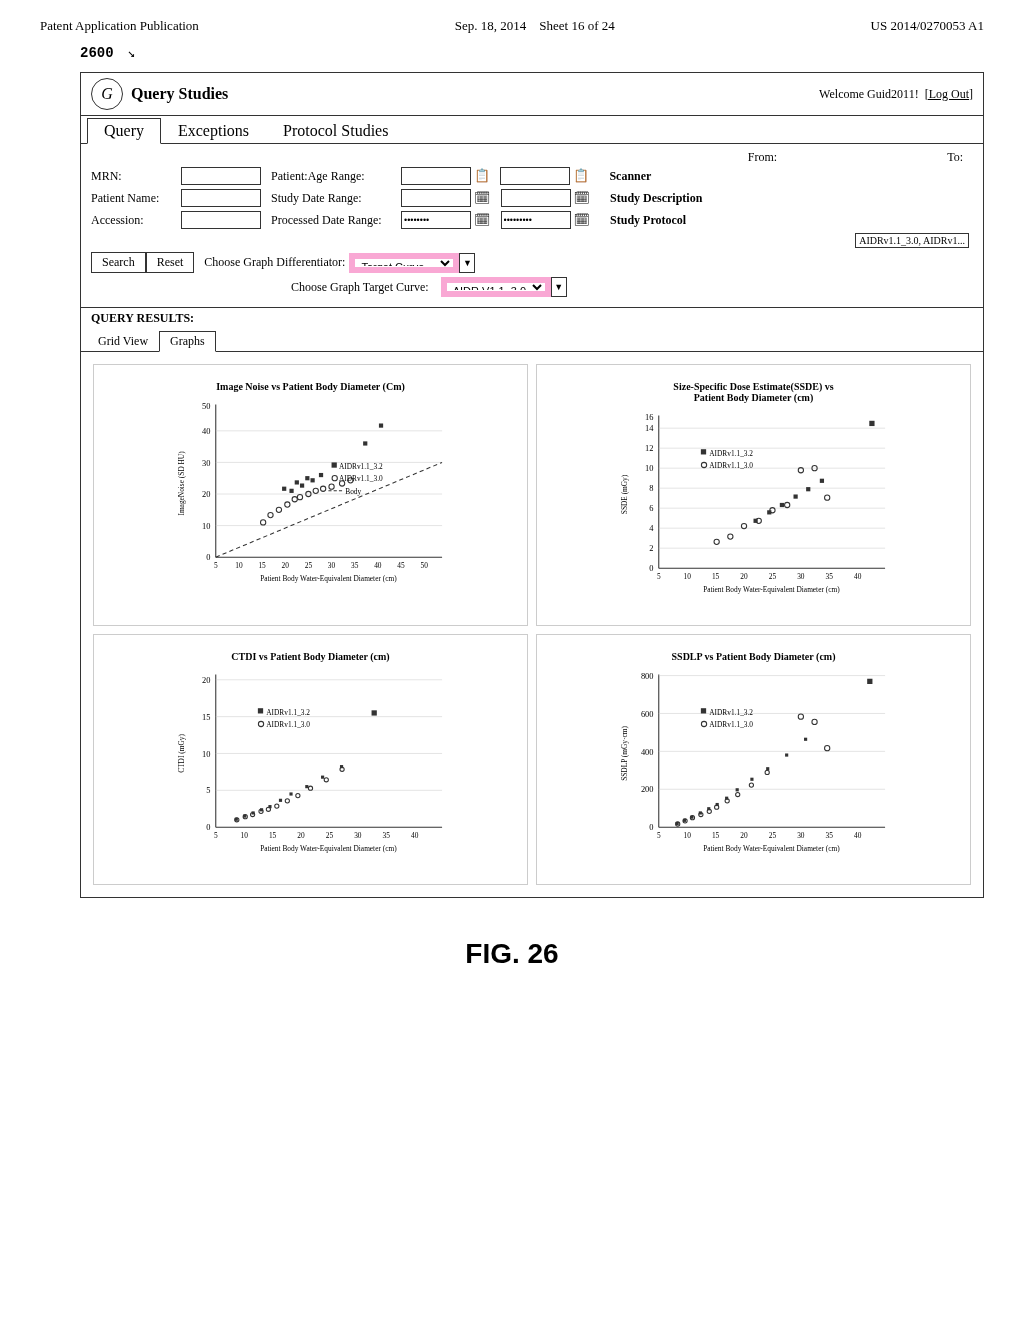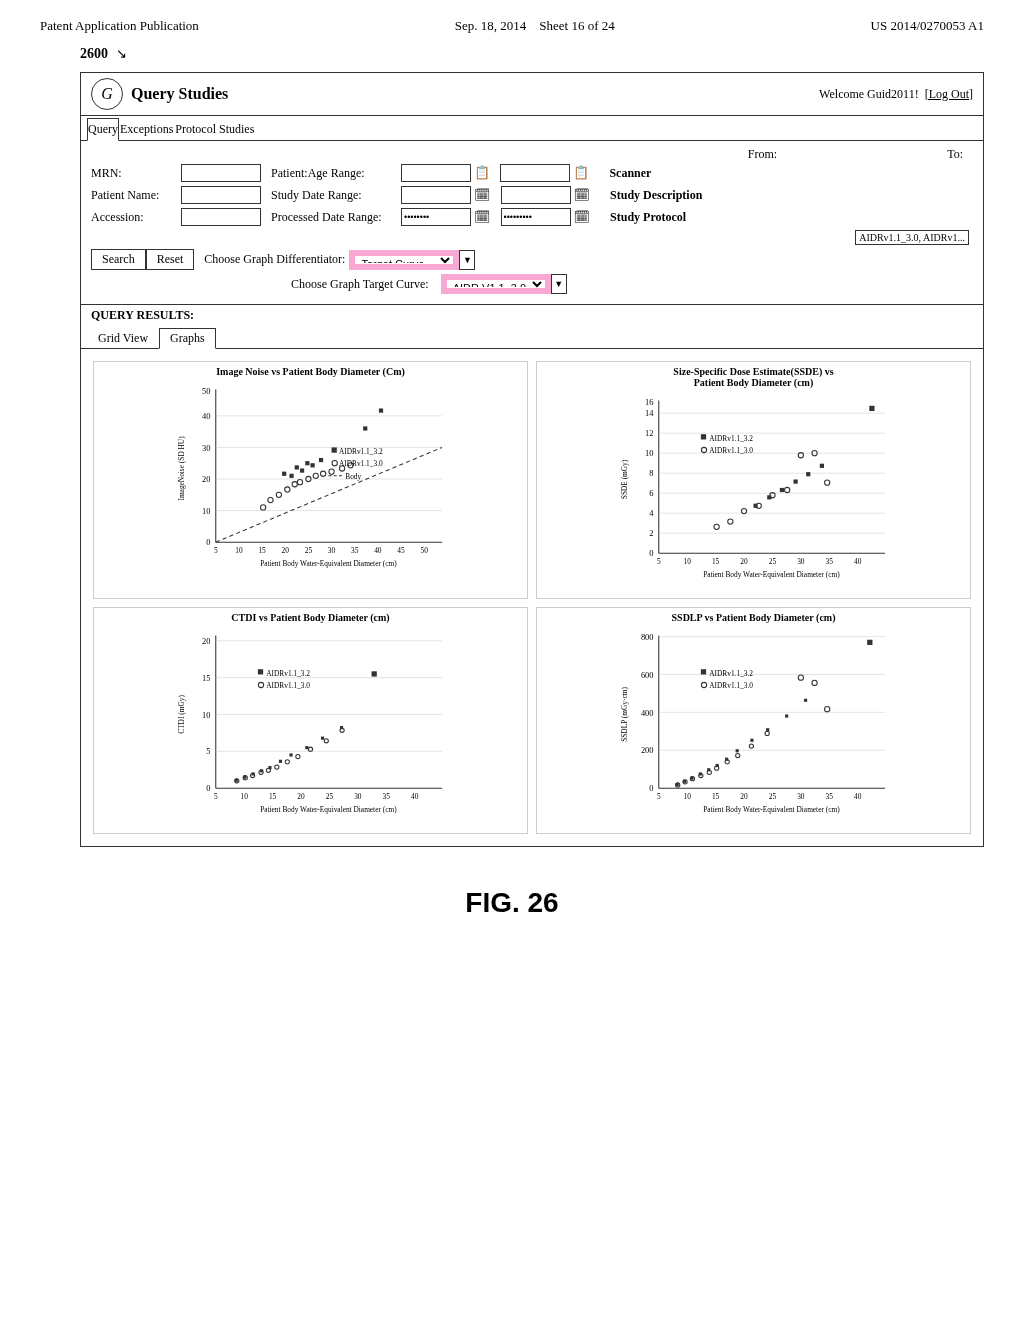--- a/index.html
+++ b/index.html
@@ -61,22 +61,22 @@
       font-size: 12px;
     }
 
     
     .tabs-bar {
       display: flex;
       border-bottom: 1.5px solid #333;
       padding: 0 6px;
     }
     .tab-item {
-      padding: 3px 0;
-      font-size: 12px;
+      padding: 3px 16px;
+      font-size: 16px;
       border: 1px solid transparent;
       border-bottom: none;
       cursor: pointer;
       margin-top: 2px;
     }
     .tab-item.active {
       border: 1px solid #333;
       border-bottom: 1px solid #fff;
       background: #fff;
       margin-bottom: -1px;
@@ -206,21 +206,21 @@
     
     .charts-area {
       display: grid;
       grid-template-columns: 1fr 1fr;
       gap: 0;
       padding: 8px;
     }
     .chart-box {
       border: 1px solid #ccc;
       margin: 4px;
-      padding: 4px;
+      padding: 16px;
       position: relative;
     }
     .chart-title {
       text-align: center;
       font-size: 10px;
       font-weight: bold;
       margin-bottom: 2px;
     }
     .chart-svg {
       width: 100%;
@@ -241,21 +241,21 @@
 
 <div class="page-header">
   <span>Patent Application Publication</span>
   <span>
     <span>Sep. 18, 2014</span>&nbsp;&nbsp;&nbsp;
     <span>Sheet 16 of 24</span>
   </span>
   <span>US 2014/0270053 A1</span>
 </div>
 
-<div style="position:relative; padding-left:80px; margin-bottom:0;">
+<div style="position:relative; padding-left:80px; margin-bottom:0;font-family:Liberation Mono, monospace;">
   <span style="font-size:14px; font-weight:bold;">2600</span>
   <span style="font-size:13px; margin-left:4px;">↘</span>
 </div>
 
 <div class="ui-container">
 
   <div class="app-bar">
     <div class="app-bar-left">
       <div class="app-logo">
         <span>G</span>

